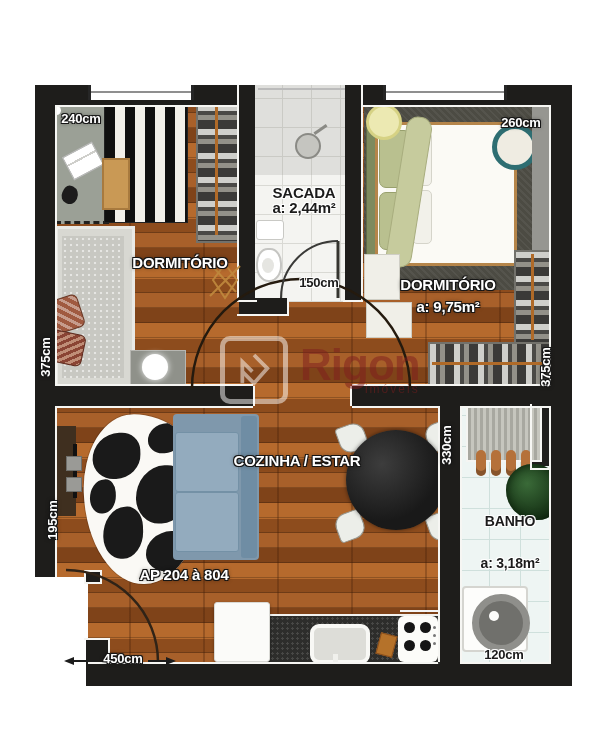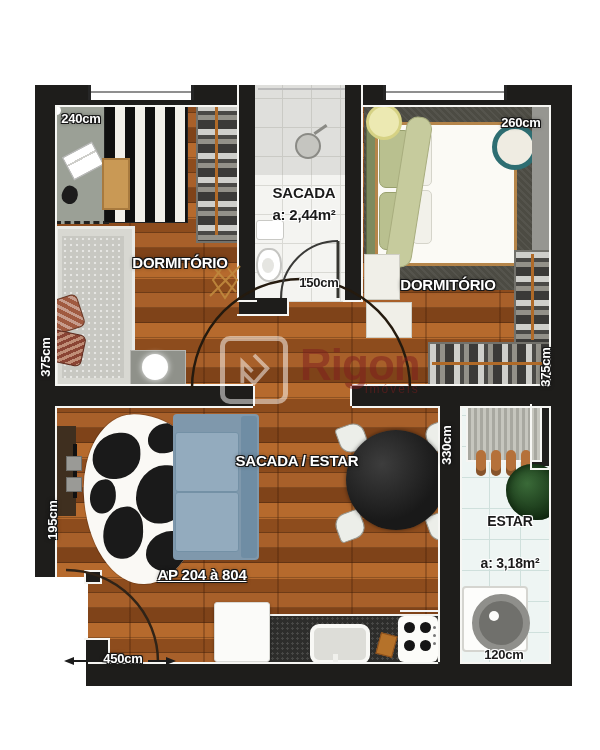--- a/index.html
+++ b/index.html
@@ -285,31 +285,32 @@
       <span class="wm-brand">Rigon</span>
       <span class="wm-sub">imóveis</span>
     </div>
   </div>
 
   <div class="lbl light fs13" style="left:56px;top:110px;width:50px;">240cm</div>
   <div class="lbl light fs15" style="left:118px;top:254px;width:124px;">DORMITÓRIO</div>
   <div class="lbl light fs13 vert" style="left:37px;top:386px;width:58px;">375cm</div>
 
   <div class="lbl dark fs15" style="left:262px;top:184px;width:84px;">SACADA</div>
-  <div class="lbl dark fs15" style="left:258px;top:206px;width:92px;">a: 2,44m²</div>
+  <div class="lbl dark fs15" style="left:258px;top:199px;width:92px;">a: 2,44m²</div>
   <div class="lbl dark fs13" style="left:294px;top:274px;width:50px;">150cm</div>
 
   <div class="lbl light fs13" style="left:494px;top:114px;width:54px;">260cm</div>
   <div class="lbl light fs15" style="left:386px;top:276px;width:124px;">DORMITÓRIO</div>
+  <div class="lbl light fs15" style="left:386px;top:298px;width:124px;">a: 9,75m²</div>
   <div class="lbl light fs13 vert" style="left:537px;top:396px;width:58px;">375cm</div>
 
-  <div class="lbl light fs15" style="left:232px;top:452px;width:130px;">SACADA / ESTAR</div>
+  <div class="lbl light fs15" style="left:232px;top:452px;width:130px;">COZINHA / ESTAR</div>
   <div class="lbl light fs13 vert" style="left:438px;top:473px;width:56px;">330cm</div>
 
-  <div class="lbl light fs15" style="left:142px;top:566px;width:120px;text-decoration:underline;">AP 204 à 804</div>
+  <div class="lbl light fs15" style="left:124px;top:566px;width:120px;">AP 204 à 804</div>
   <div class="lbl light fs13 vert" style="left:44px;top:548px;width:56px;">195cm</div>
   <div class="lbl light fs13" style="left:94px;top:650px;width:58px;">450cm</div>
 
-  <div class="lbl dark fs14" style="left:467px;top:512px;width:86px;">ESTAR</div>
+  <div class="lbl dark fs14" style="left:467px;top:512px;width:86px;">BANHO</div>
   <div class="lbl dark fs14" style="left:467px;top:554px;width:86px;">a: 3,18m²</div>
   <div class="lbl dark fs13" style="left:477px;top:646px;width:54px;">120cm</div>
 
 </div>
 
 </body></html>

